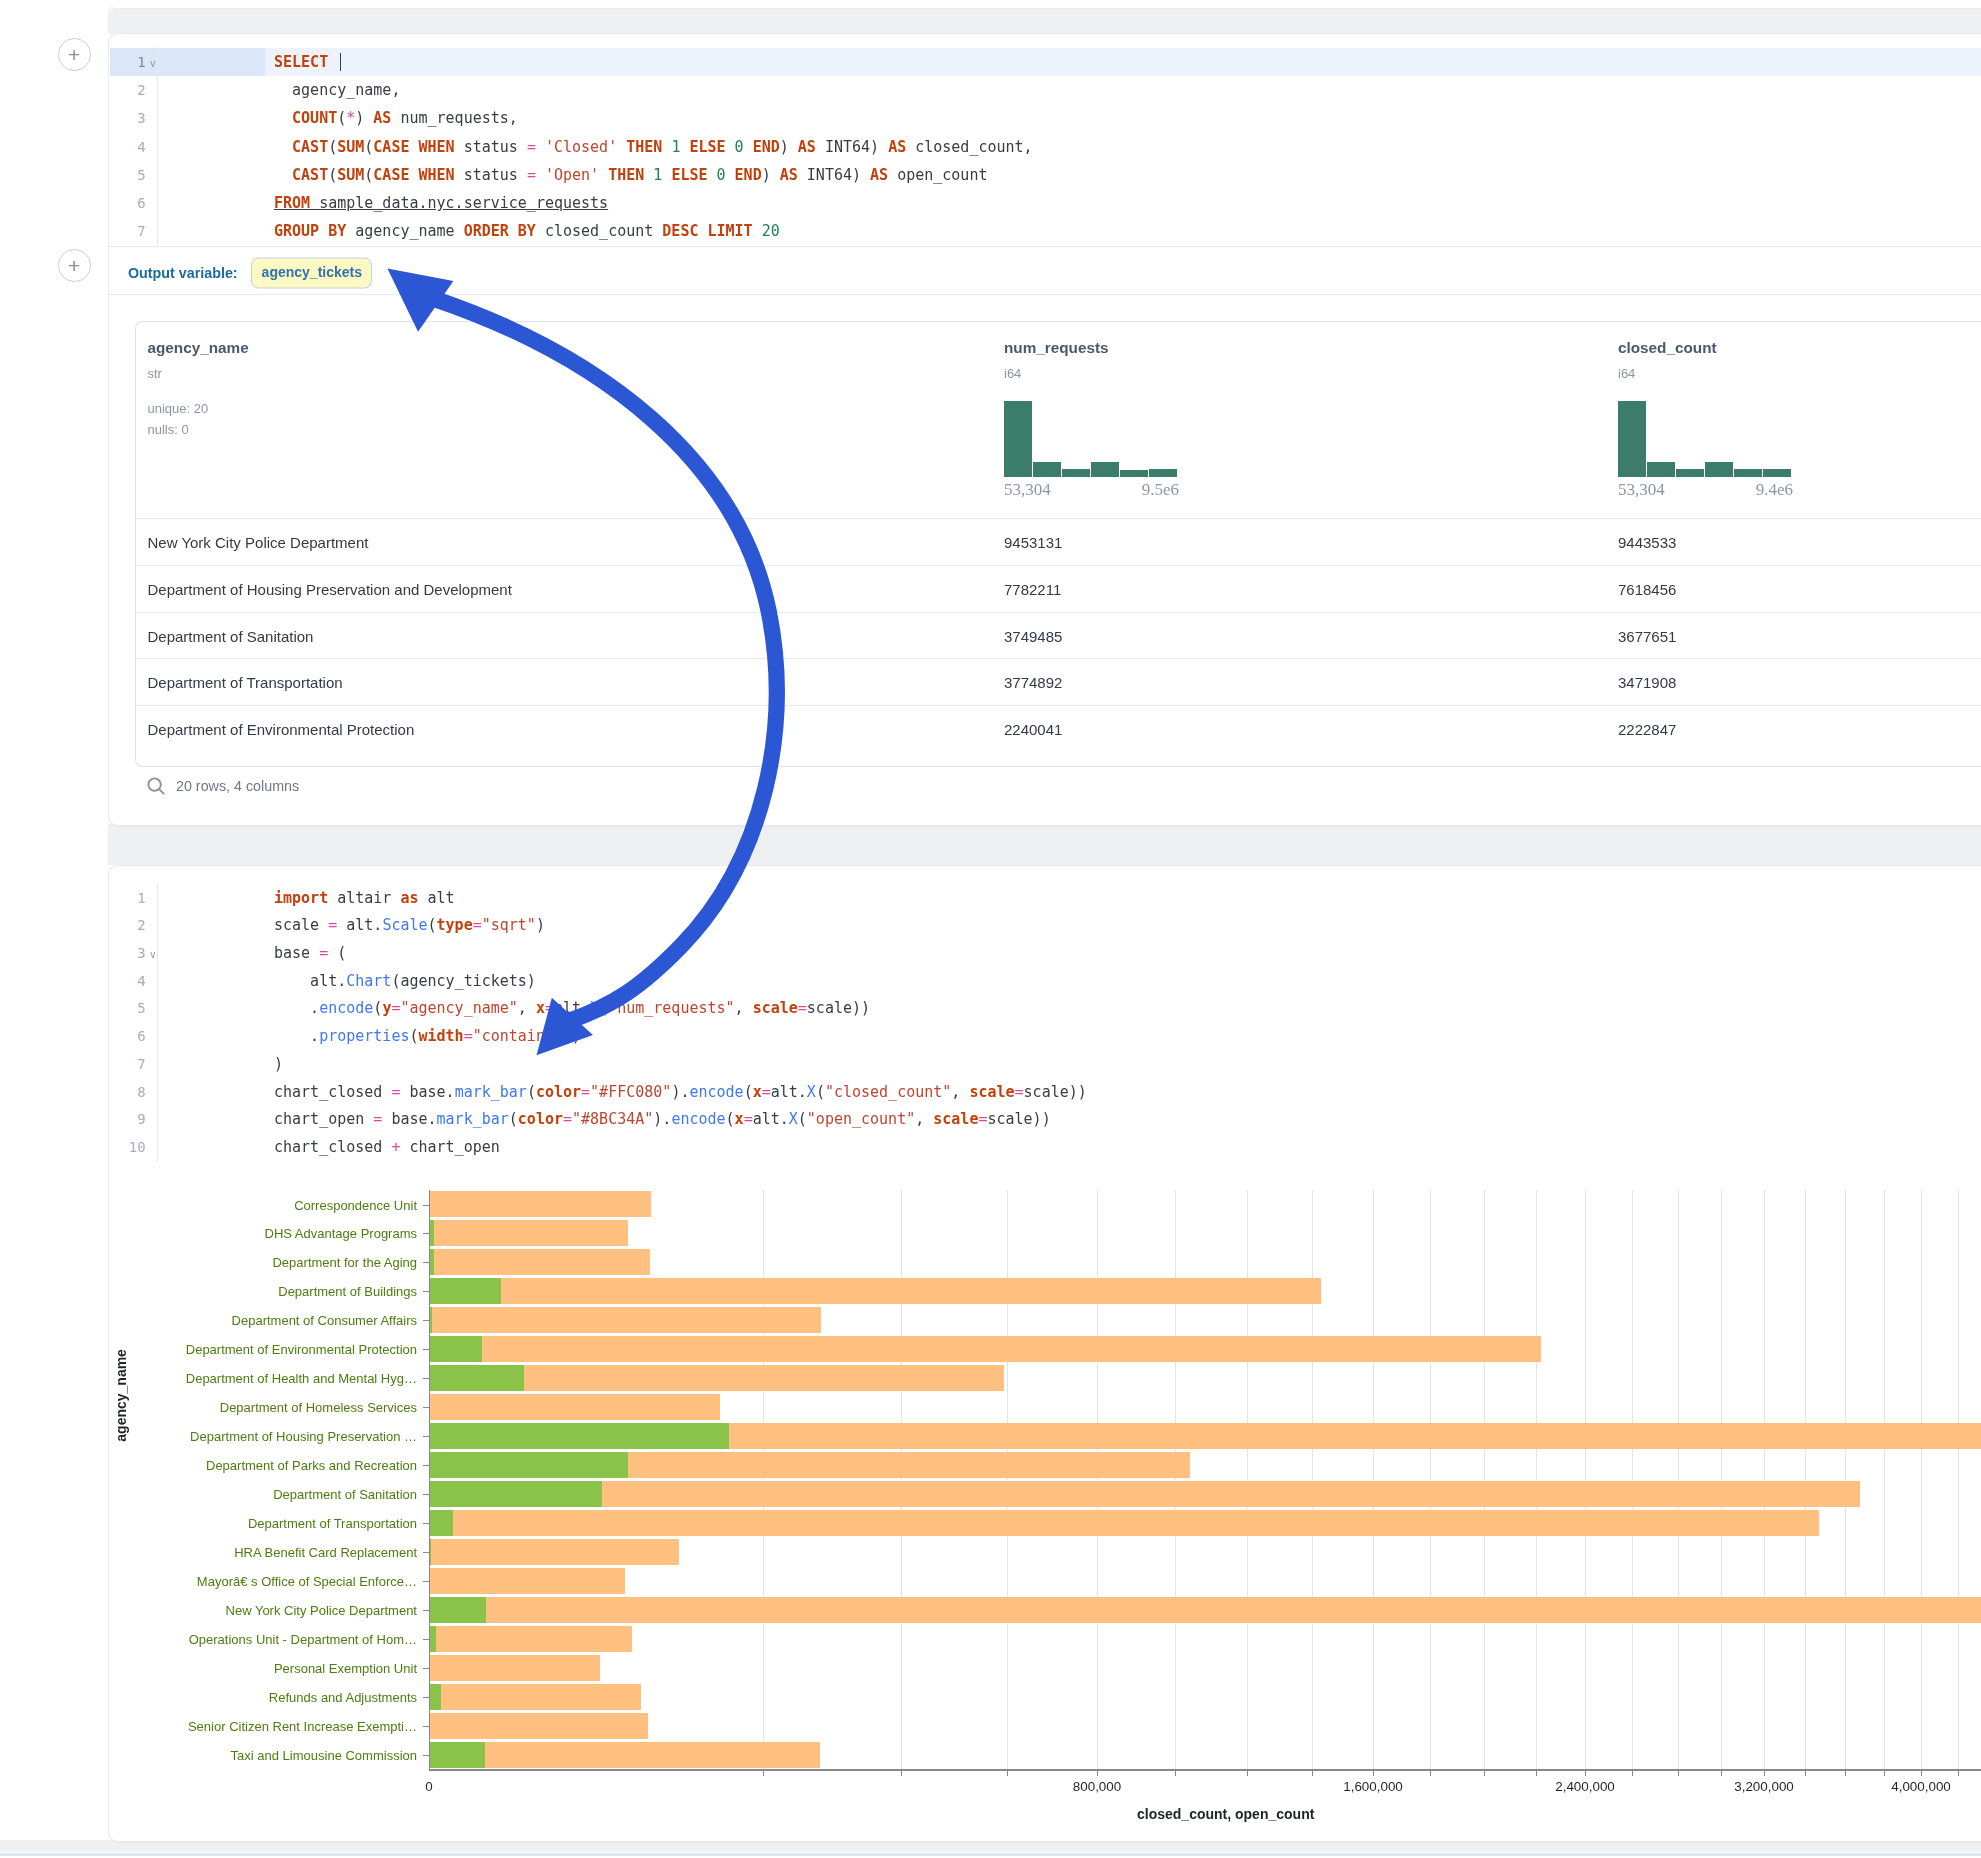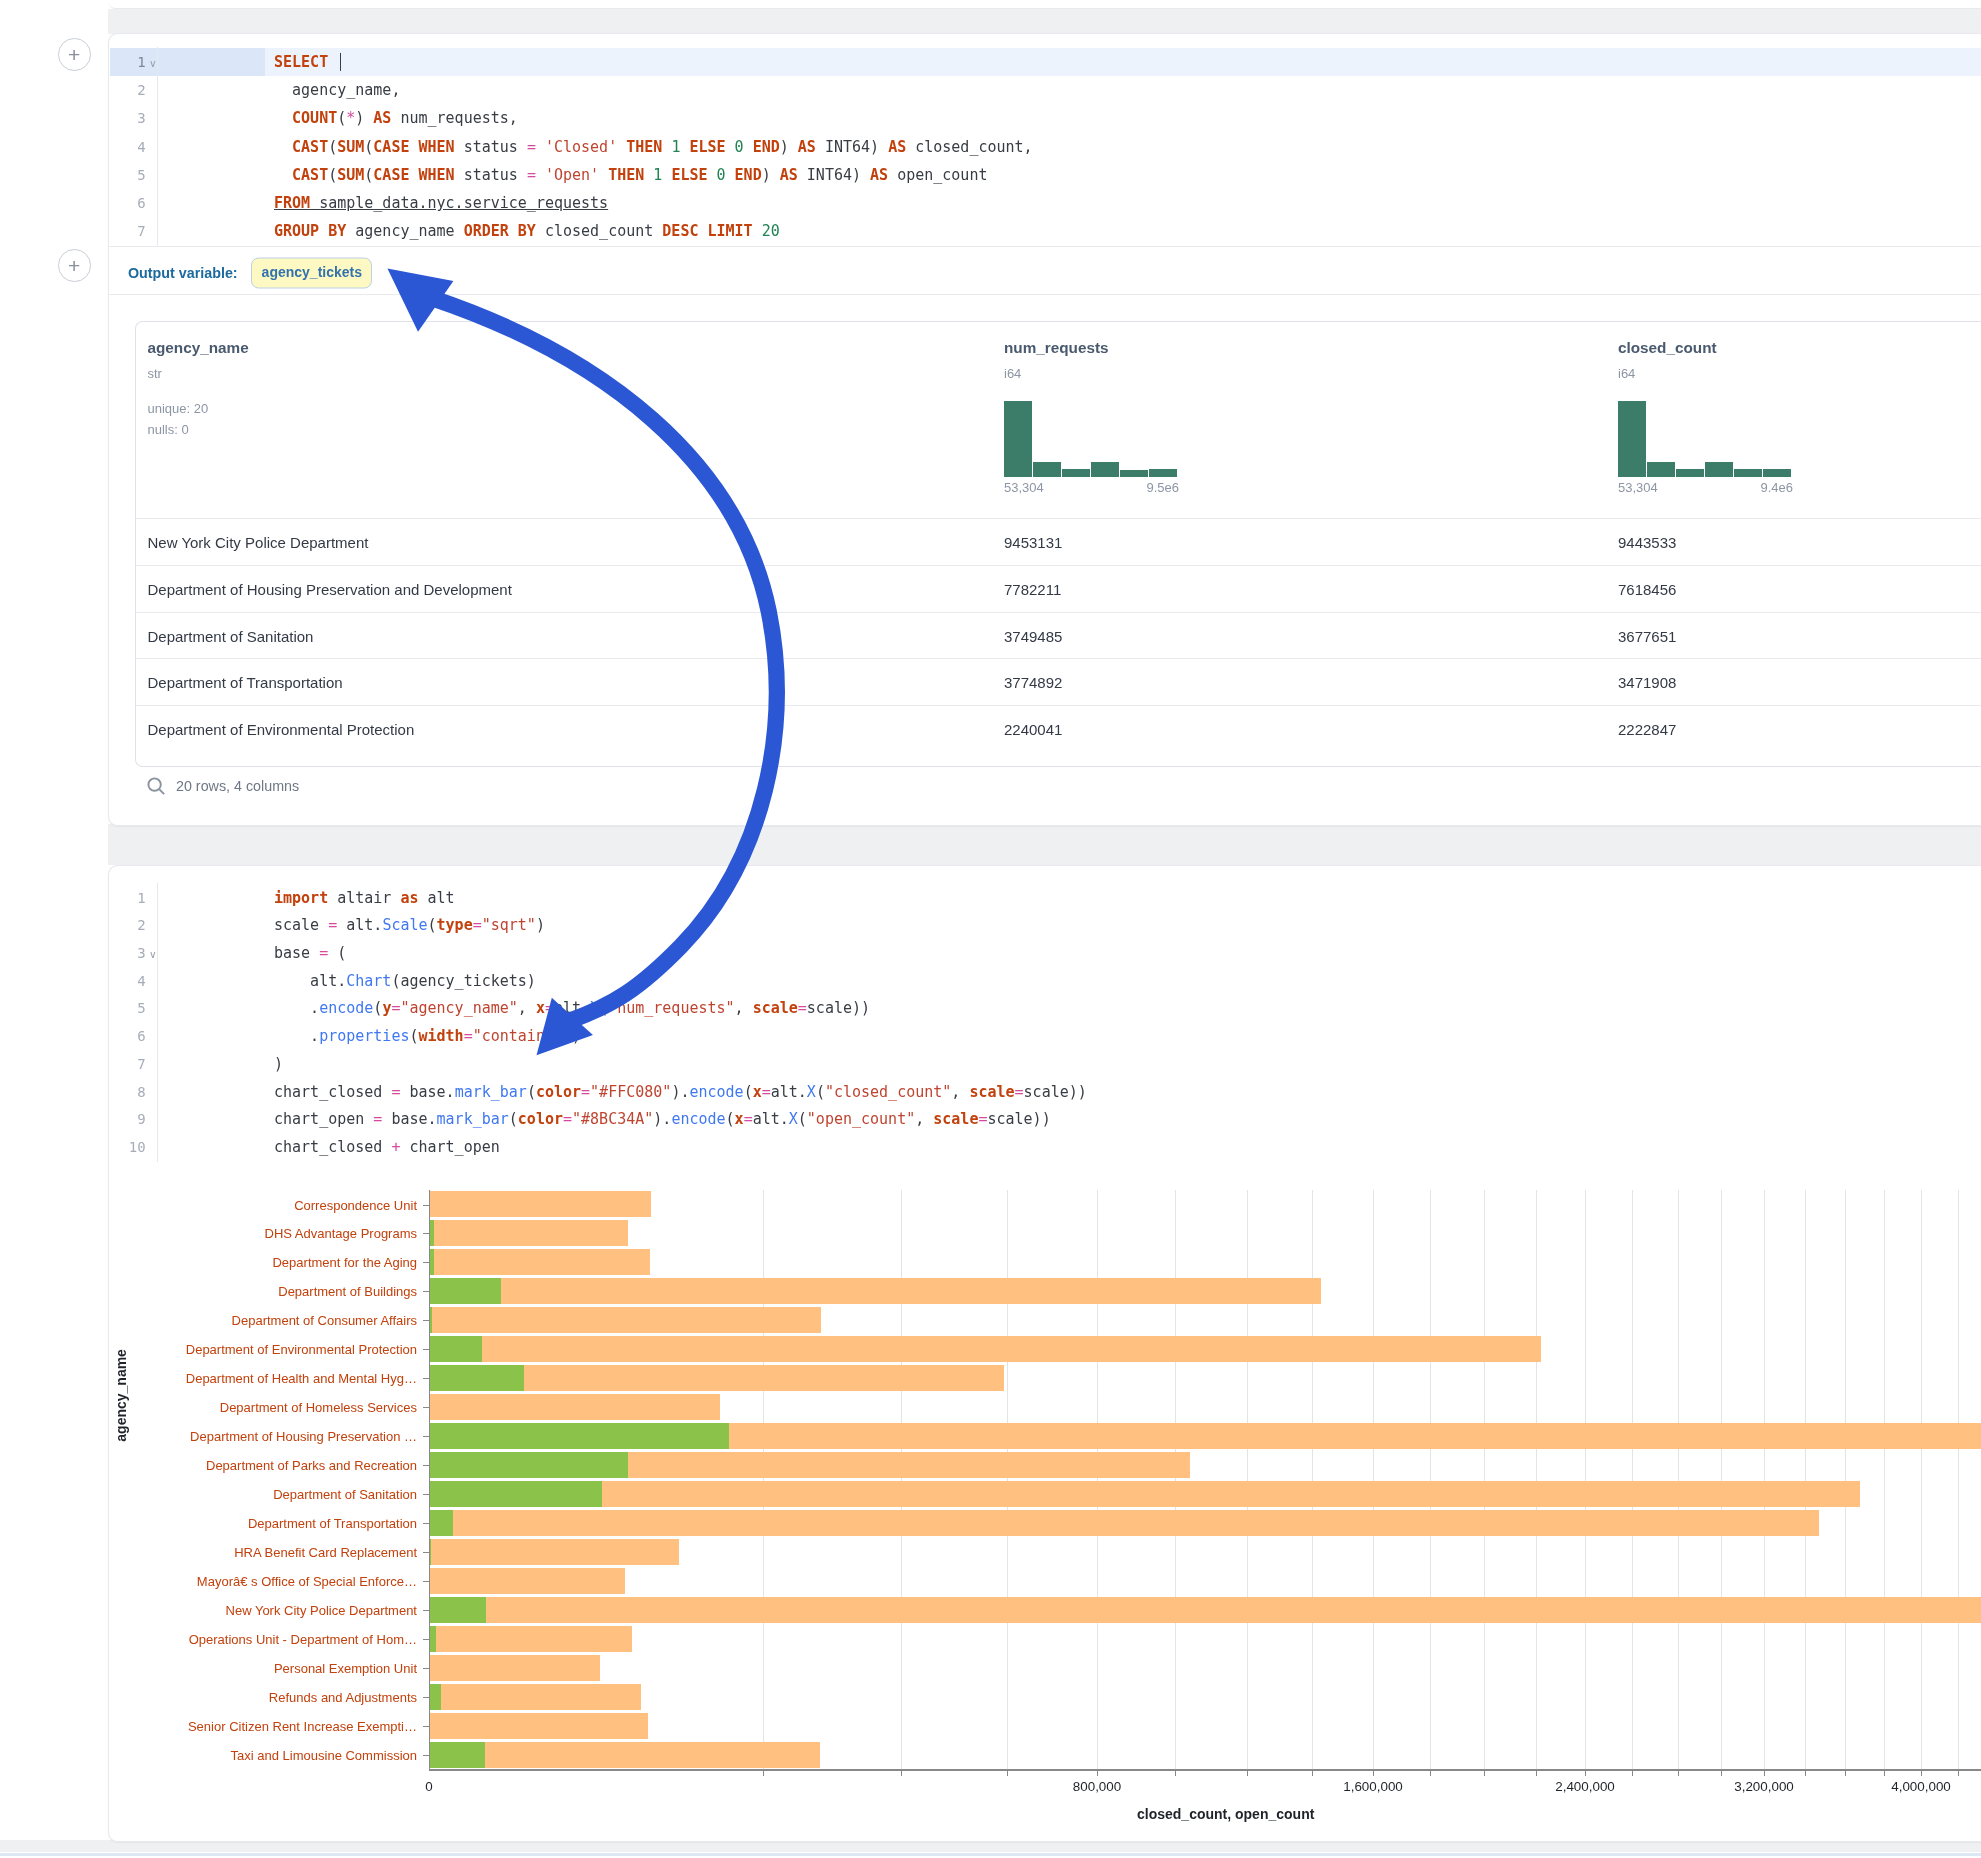--- a/index.html
+++ b/index.html
@@ -31,26 +31,26 @@
   .outlabel{position:absolute;font-size:14.3px;font-weight:bold;color:#1c6a9e;transform:translateY(-50%);}
   .pill{position:absolute;height:29px;width:119px;border:1.4px solid #bcd0e2;border-radius:7.6px;background:#fef9c3;
         overflow:hidden;transform:translateY(-50%);}
   .pill span{display:block;margin:4.8px 0 0 9.6px;font-size:14px;font-weight:bold;color:#3273ad;white-space:nowrap;}
   
   .tablecard{position:absolute;background:#fff;border:1px solid #dfe3e8;border-right:none;border-radius:7.6px 0 0 7.6px;}
   .colname{position:absolute;font-size:15.3px;font-weight:bold;color:#4a5a6e;transform:translateY(-50%);white-space:nowrap;}
   .coltype,.colstat{position:absolute;font-size:13px;color:#8d96a5;transform:translateY(-50%);}
   .hist{position:absolute;display:flex;align-items:flex-end;}
   .hist div{background:#3c7d6a;}
-  .minmax{position:absolute;font-size:13px;color:#8d96a5;}
+  .minmax{position:absolute;font-size:17px;color:#8d96a5;font-family:Liberation Serif, serif;}
   .trow{position:absolute;left:0;right:0;border-top:1px solid #e8ebee;}
   .tcell{position:absolute;font-size:15px;color:#333a46;transform:translateY(-50%);white-space:nowrap;}
   .tfoot{position:absolute;font-size:14.3px;color:#6e7886;transform:translateY(-50%);}
   
-  .ylab{position:absolute;text-align:right;font-size:13px;color:#c2410c;transform:translateY(-50%);white-space:nowrap;}
+  .ylab{position:absolute;text-align:right;font-size:13px;color:#4d7c0f;transform:translateY(-50%);white-space:nowrap;}
   .ytick{position:absolute;width:5.7px;height:1px;background:#888;}
   .grid{position:absolute;width:1px;background:#e4e4e4;}
   .xtick{position:absolute;width:1px;height:5.7px;background:#888;}
   .xlab{position:absolute;font-size:13.4px;color:#1f2329;transform:translateX(-50%);}
   .bar{position:absolute;}
   .axis-x{position:absolute;height:1.9px;background:#888;}
   .axis-y{position:absolute;width:1px;background:#888;}
   .axtitle{position:absolute;font-size:14px;font-weight:bold;color:#1f2329;}
 </style>
 </head>

